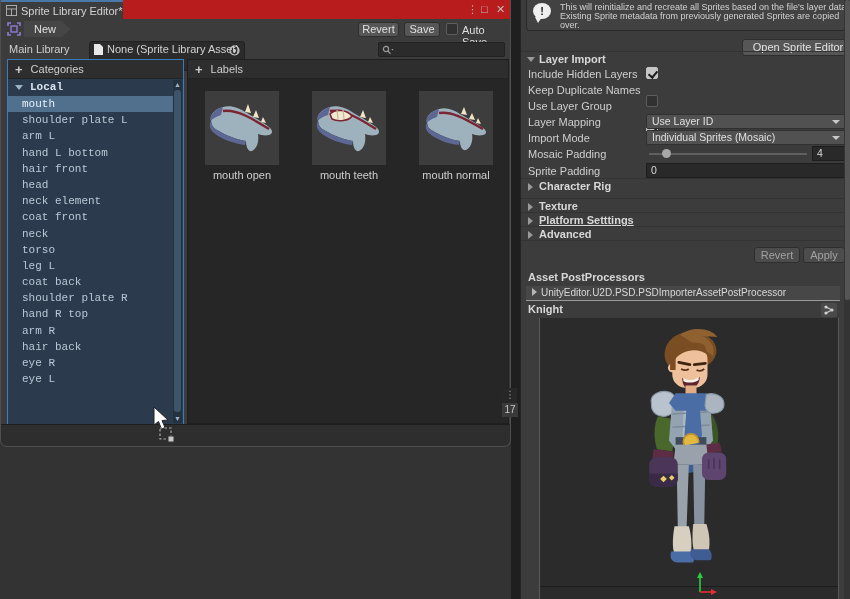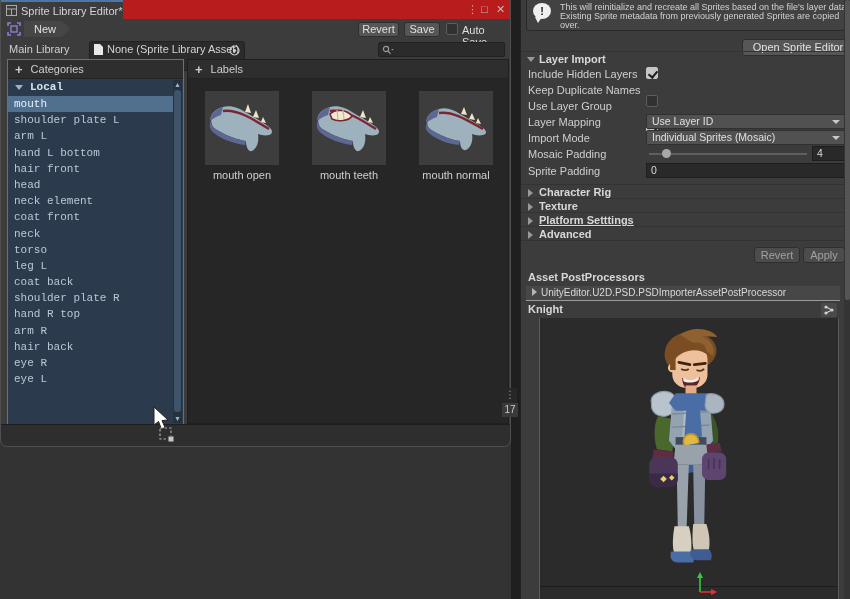--- a/index.html
+++ b/index.html
@@ -26,21 +26,21 @@
     border-right:2px solid #1d1d1d; border-bottom:2px solid #1d1d1d; transform:rotate(40deg); }
   .field { background:#2b2b2b; border:1px solid #212121; border-radius:3px; color:#d2d2d2; }
 
   
   #categories-panel { left:6px; top:59px; width:177px; height:366px; border:1px solid #3a7bbf; background:#2b3b4d; }
   #categories-header, #labels-header { height:19px; background:#2e2e2e; display:flex; align-items:center;
     gap:8px; padding-left:7px; color:#cfcfcf; border-bottom:1px solid #222; }
   .plus-glyph { color:#cccccc; font-size:13px; font-weight:bold; }
   #cat-list { position:absolute; left:0; top:19px; right:10px; bottom:0; overflow:hidden;font-family:Liberation Mono, monospace; }
   .cat-group { height:17px; line-height:17px; padding-left:22px; font-weight:bold; color:#d9e4ee; position:relative; }
-  .cat-item { height:16.2px; line-height:16.2px; padding-left:6px; color:#b9c8d6; white-space:nowrap; }
+  .cat-item { height:16.2px; line-height:16.2px; padding-left:14px; color:#b9c8d6; white-space:nowrap; }
   .cat-item.selected { background:#50708e; color:#e8f1f8; }
   .tri-down { width:0; height:0; border-left:4px solid transparent; border-right:4px solid transparent;
     border-top:5px solid #9fb3c4; display:inline-block; position:absolute; left:7px; top:6px; }
   .tri-right { width:0; height:0; border-top:4px solid transparent; border-bottom:4px solid transparent;
     border-left:5px solid #999; display:inline-block; }
   #cat-scrollbar { position:absolute; top:20px; right:1px; bottom:1px; width:9px; background:#243240; }
   #cat-scroll-thumb { position:absolute; top:10px; bottom:11px; left:1px; width:7px; background:#3d5469; border-radius:3px; }
   .scroll-arrow { position:absolute; left:0; width:9px; text-align:center; font-size:7px; color:#9fb3c4; }
 
   
@@ -268,21 +268,21 @@
   <div class="dropdown" style="top:130px;">Individual Sprites (Mosaic)</div>
 
   <span class="prop-label" style="top:147px;">Mosaic Padding</span>
   <div class="abs" style="left:128px;top:153px;width:158px;height:2px;background:#5f5f5f;"></div>
   <div class="abs" style="left:141px;top:149px;width:9px;height:9px;border-radius:50%;background:#a8a8a8;"></div>
   <div class="numfield" style="left:291px;top:146px;width:34px;">4</div>
 
   <span class="prop-label" style="top:164px;">Sprite Padding</span>
   <div class="numfield" style="left:125px;top:163px;width:200px;">0</div>
 
-  <div class="section-head" style="top:184px;">
+  <div class="section-head" style="top:178px;">
     <span class="tri-right abs" style="left:7px;top:4px;"></span>
     <span>Character Rig</span>
   </div>
   <div class="section-head" style="top:198px;">
     <span class="tri-right abs" style="left:7px;top:4px;"></span>
     <span>Texture</span>
   </div>
   <div class="section-head" style="top:212px;text-decoration:underline;">
     <span class="tri-right abs" style="left:7px;top:4px;"></span>
     <span>Platform Setttings</span>

